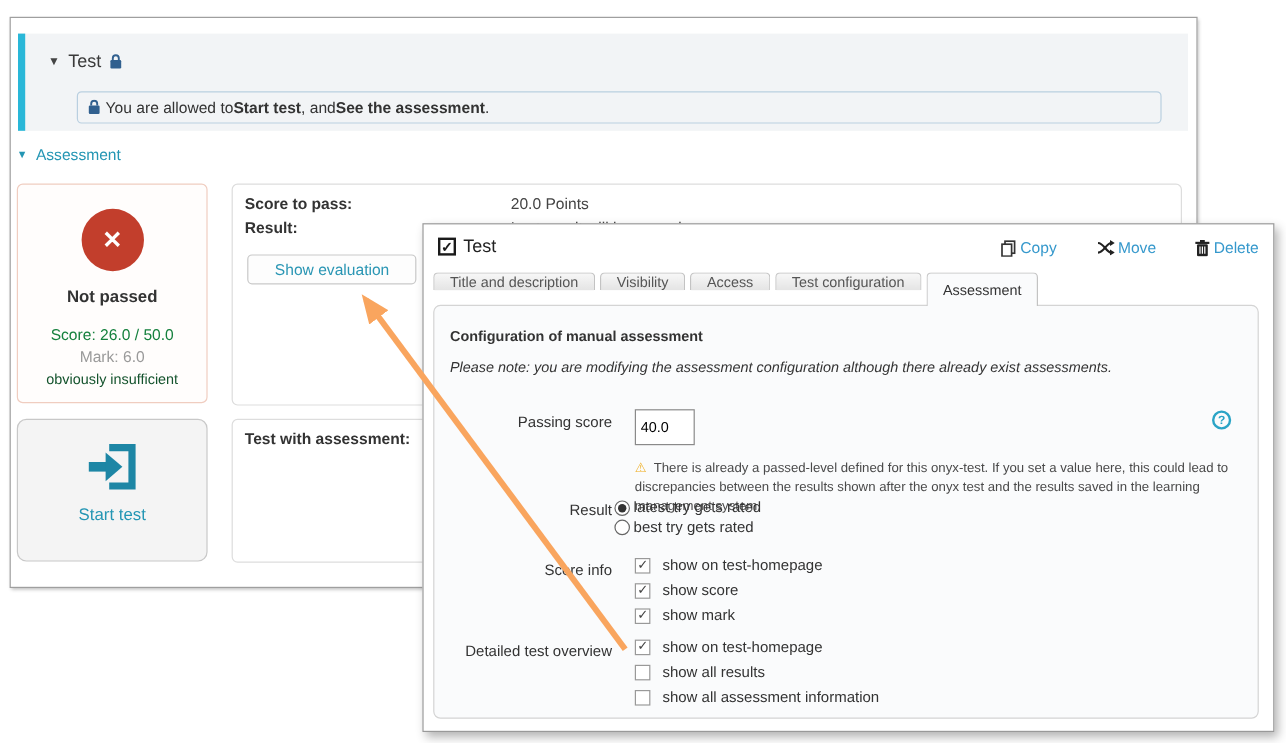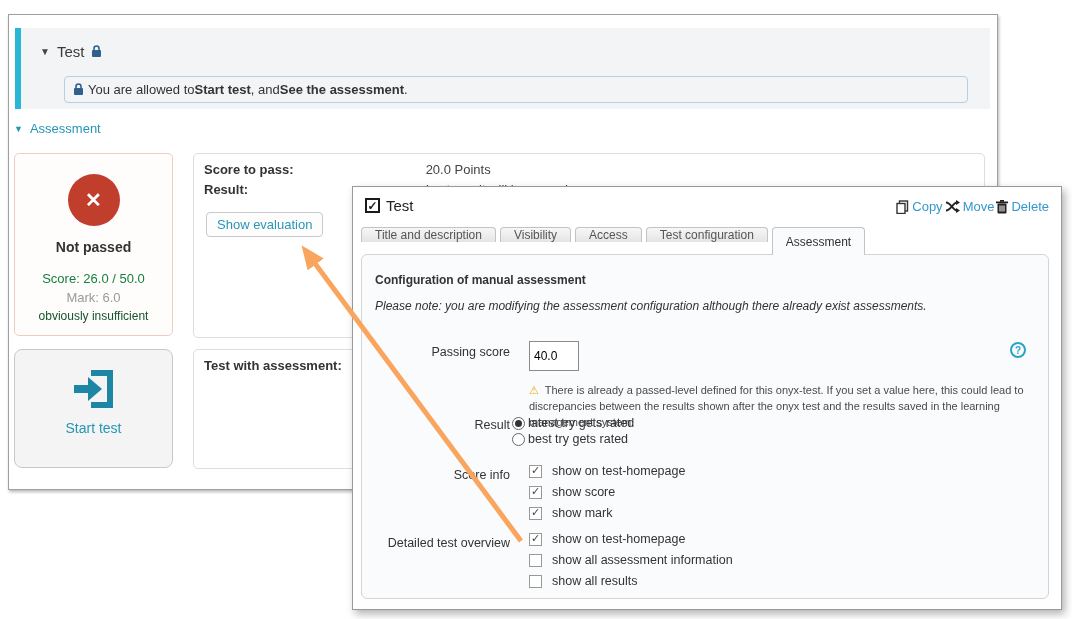--- a/index.html
+++ b/index.html
@@ -32,41 +32,41 @@
   #np-title { font-size:14px; font-weight:bold; margin-top:13px; color:#333; }
   #np-score { font-size:13px; color:#15803d; margin-top:16px; }
   #np-mark  { font-size:13px; color:#9a9a9a; margin-top:4px; }
   #np-note  { font-size:12px; color:#14532d; margin-top:4px; }
 
   #score-card { left:184px; top:138px; width:792px; height:185px; }
   .kv-row { position:absolute; left:10px; font-size:13px; }
   .kv-row .k { font-weight:bold; color:#333; display:inline-block; width:218px; }
   .kv-row .v { color:#444; }
   #show-eval-btn { position:absolute; left:12px; top:58px; background:#fdfdfd;
-                   border:1px solid #c9c9c9; border-radius:4px; padding:4px 10px;
+                   border:1px solid #c9c9c9; border-radius:4px; padding:4px 22px;
                    font-size:13px; color:#2a96b4; font-family:inherit; cursor:pointer; }
 
   #starttest-card { left:5px; top:334px; width:159px; height:119px;
                     background:#f4f4f4; border:1px solid #c8c8c8; border-radius:8px;
                     text-align:center; }
   #starttest-label { color:#2496b4; font-size:14px; margin-top:8px; }
 
   #testwith-card { left:184px; top:334px; width:792px; height:120px; }
   #testwith-label { position:absolute; left:10px; top:8px; font-weight:bold; font-size:13px; }
 
   
   #dialog { position:absolute; left:352px; top:186px; width:710px; height:424px;
             background:#fff; border:1px solid #999;
             box-shadow:3px 4px 8px rgba(0,0,0,.3); z-index:10; }
   #dlg-title { position:absolute; left:12px; top:10px; display:flex; align-items:center;
                gap:6px; font-size:15px; color:#222; }
   #dlg-title .tcb { width:15px; height:15px; border:2px solid #1a1a1a; display:flex;
                     align-items:center; justify-content:center; font-size:12px;
                     font-weight:bold; color:#1a1a1a; }
-  #dlg-actions { position:absolute; right:12px; top:12px; display:flex; gap:2px;
+  #dlg-actions { position:absolute; right:12px; top:12px; display:flex; gap:33px;
                  align-items:flex-start; font-size:13px; }
   .action { display:flex; align-items:center; gap:3px; color:#3598cc; cursor:pointer; }
 
   #tabs { position:absolute; left:8px; top:40px; display:flex; gap:4px; }
   .tab { height:15px; padding:0 13px; display:flex; align-items:center; font-size:12px;
          color:#555; background:linear-gradient(#f7f7f7,#e4e4e4);
          border:1px solid #c3c3c3; border-bottom:none; border-radius:4px 4px 0 0; }
   .tab.on { background:#fafbfc; color:#333; height:28px; position:relative; z-index:3; }
 
   #content { position:absolute; left:8px; top:67px; width:688px; height:345px;
@@ -268,25 +268,25 @@
     </div>
 
     <div class="flabel" id="detailed-label">Detailed test overview</div>
     <div id="detailed-boxes">
       <div class="crow">
         <span class="cb on"></span>
         <span>show on test-homepage</span>
       </div>
       <div class="crow">
         <span class="cb"></span>
+        <span>show all results</span>
+      </div>
+      <div class="crow">
+        <span class="cb"></span>
         <span>show all assessment information</span>
-      </div>
-      <div class="crow">
-        <span class="cb"></span>
-        <span>show all results</span>
       </div>
     </div>
   </div>
 </div>
 
 <svg id="arrow-svg" width="1072" height="619" viewBox="0 0 1072 619">
   <defs>
     <marker id="ah" markerUnits="userSpaceOnUse" markerWidth="24" markerHeight="20" refX="18" refY="10" orient="auto">
       <polygon points="0,0 24,10 0,20" fill="#f9a55e"></polygon>
     </marker>

